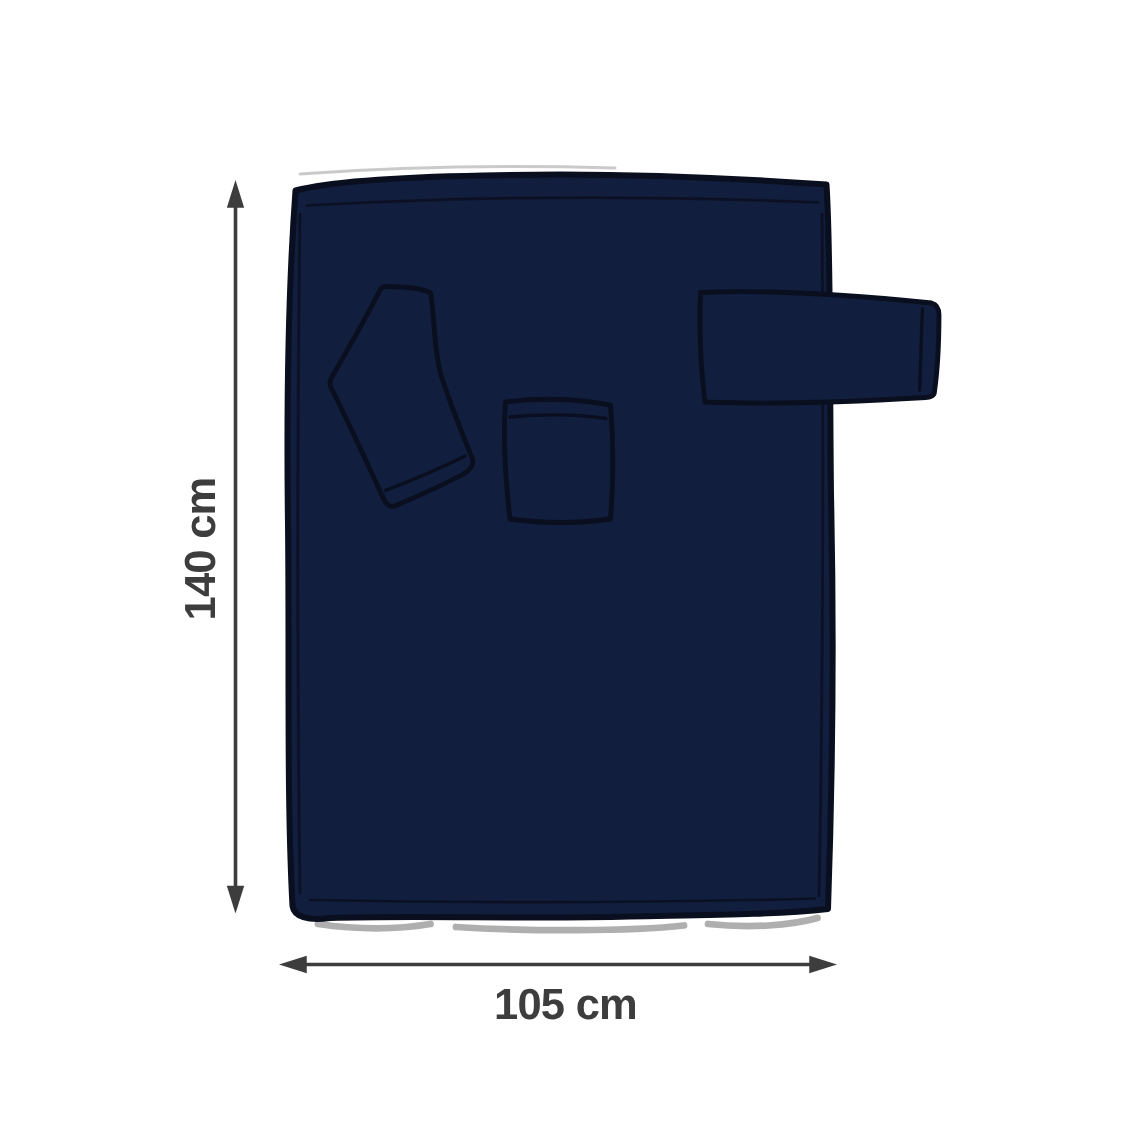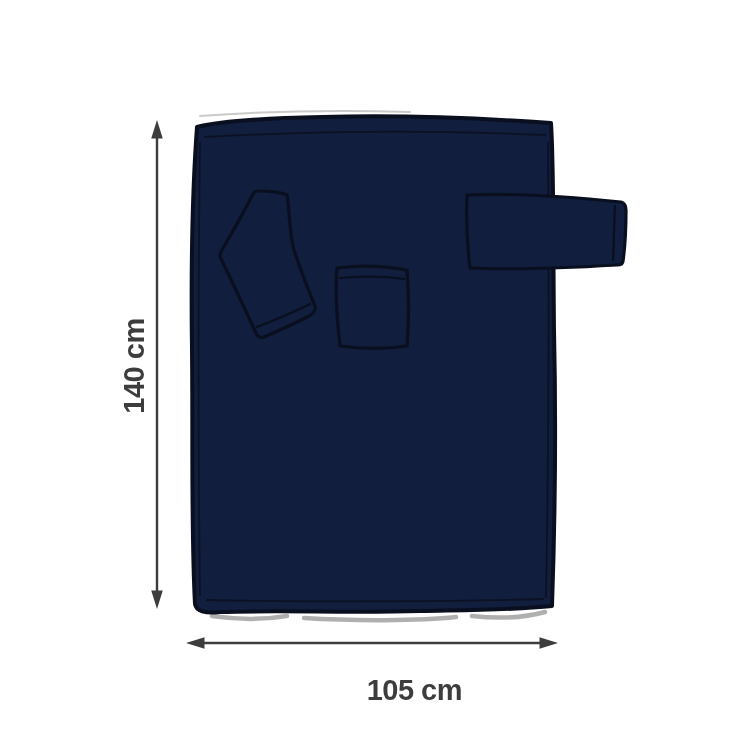--- a/index.html
+++ b/index.html
@@ -83,22 +83,21 @@
     line-height: 36px;
     white-space: nowrap;
   }
   .dim-label.vertical {
     left: 49px;   
     top: 348px;   
     transform: rotate(-90deg);
   }
   .dim-label.horizontal {
     left: 292px;  
-    top: 672px;   
-    text-align: right;
+    top: 652px;   
   }
 </style>
 </head>
 <body>
 
 <div class="stage">
 
   <svg width="750" height="750" viewBox="0 0 750 750">
 
     <path class="sketch-line" d="M 200 116 C 268 111 340 110 410 112"></path>

